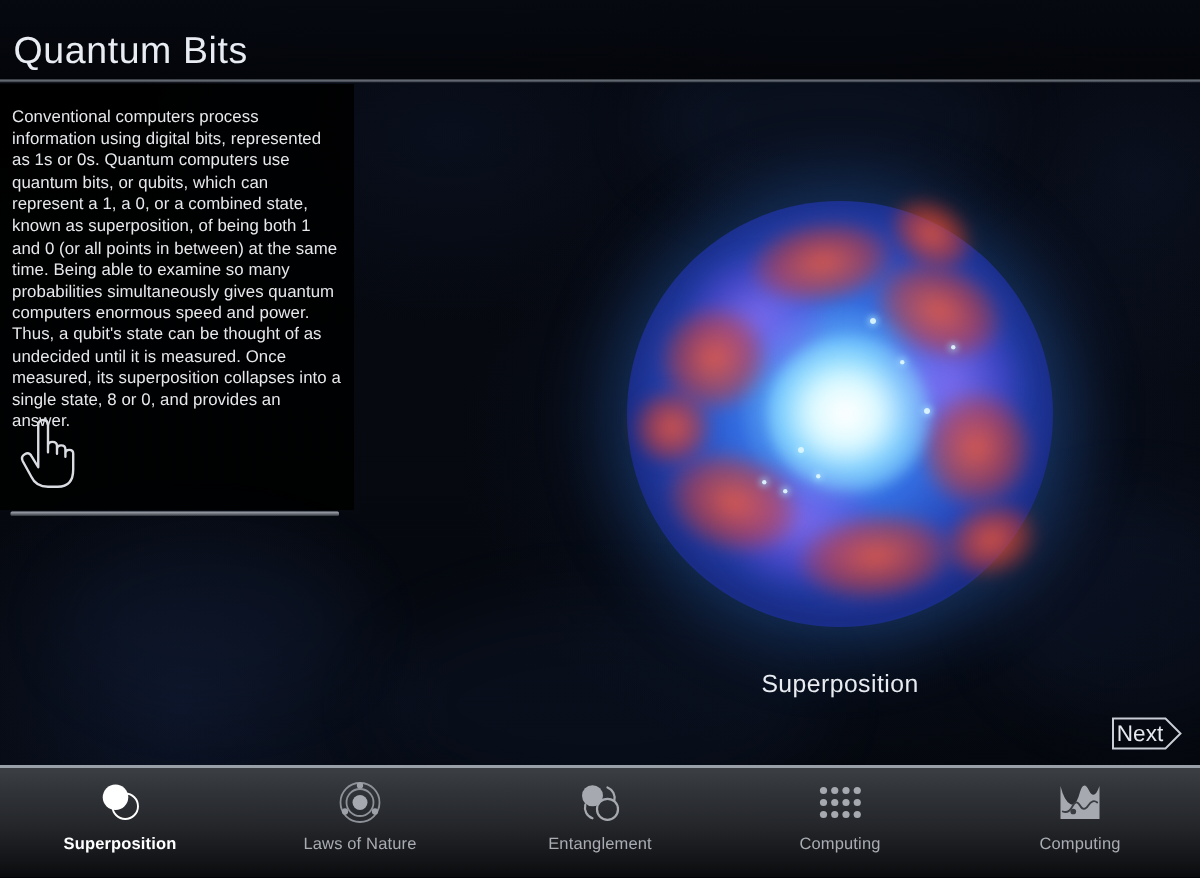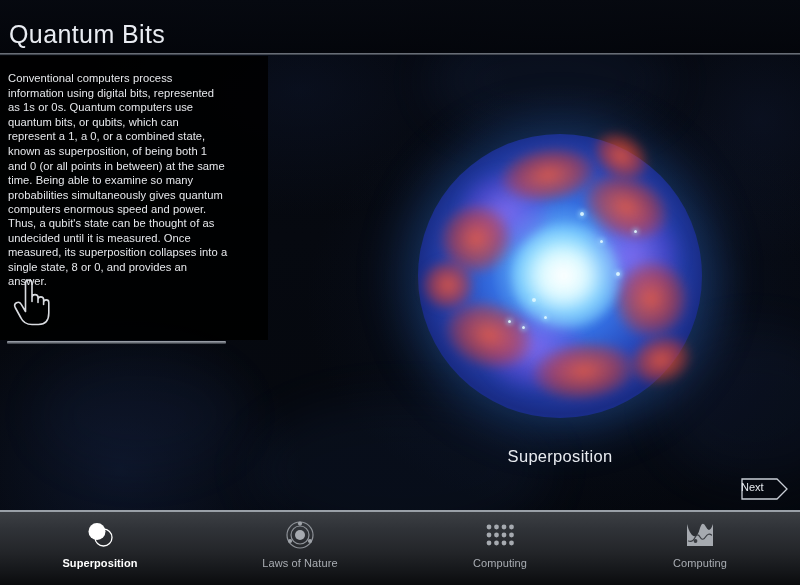--- a/index.html
+++ b/index.html
@@ -65,21 +65,20 @@
     opacity: .85;
   }
 
   
   .text-panel {
     position: absolute;
     left: 0; top: 56px;
     width: 236px;
     height: 284px;
     background: rgba(0,0,0,0.88);
-    padding-left: 32px;
   }
   .body-copy {
     position: absolute;
     left: 8px;
     width: 220px;
     color: #e6e8ec;
     font-size: 11.2px;
     line-height: 14.6px;
     letter-spacing: .05px;
   }
@@ -207,22 +206,22 @@
   .next-button {
     position: absolute;
     left: 741px; top: 478px;
     width: 48px; height: 22px;
     cursor: pointer;
   }
   .next-label {
     position: absolute;
     left: 0; top: 3px;
     width: 38px;
-    text-align: left;
-    font-size: 11px;
+    text-align: center;
+    font-size: 15px;
     color: #e6e9ee;
   }
 
   
   .nav-bar {
     position: absolute;
     left: 0; bottom: 0;
     width: 800px; height: 73px;
     background: linear-gradient(180deg, #3c3f44 0%, #303338 22%, #232529 55%, #141619 82%, #0a0b0d 100%);
     border-top: 2px solid #9aa0a8;
@@ -348,20 +347,31 @@
             <circle cx="16" cy="15" r="9" fill="none" stroke="#8e9298" stroke-width="1.2"></circle>
             <circle cx="16" cy="15" r="5" fill="#a6aab0"></circle>
             <circle cx="16" cy="3.6" r="2.1" fill="#9ea2a8"></circle>
             <circle cx="26" cy="21" r="2.1" fill="#9ea2a8"></circle>
             <circle cx="6" cy="21" r="2.1" fill="#9ea2a8"></circle>
           </svg>
         </div>
         <div class="nav-label">Laws of Nature</div>
       </div>
 
+      <div class="nav-item">
+        <div class="nav-icon">
+          <svg width="32" height="30" viewBox="0 0 32 30">
+            <circle cx="11" cy="10.5" r="7" fill="#a6aab0"></circle>
+            <circle cx="21" cy="19.5" r="7" fill="none" stroke="#a6aab0" stroke-width="1.5"></circle>
+            <path d="M21 5 A7.5 7.5 0 0 1 25.5 14" fill="none" stroke="#a6aab0" stroke-width="1.5" stroke-linecap="round"></path>
+            <path d="M11 25.5 A7.5 7.5 0 0 1 6.2 16.5" fill="none" stroke="#a6aab0" stroke-width="1.5" stroke-linecap="round"></path>
+          </svg>
+        </div>
+        <div class="nav-label">Entanglement</div>
+      </div>
 
       <div class="nav-item">
         <div class="nav-icon">
           <svg width="32" height="30" viewBox="0 0 32 30">
             <g fill="#a6aab0">
               <circle cx="5" cy="7" r="2.4"></circle>
                 <circle cx="12.5" cy="7" r="2.4"></circle>
               <circle cx="20" cy="7" r="2.4"></circle>
                 <circle cx="27.5" cy="7" r="2.4"></circle>
               <circle cx="5" cy="15" r="2.4"></circle>

